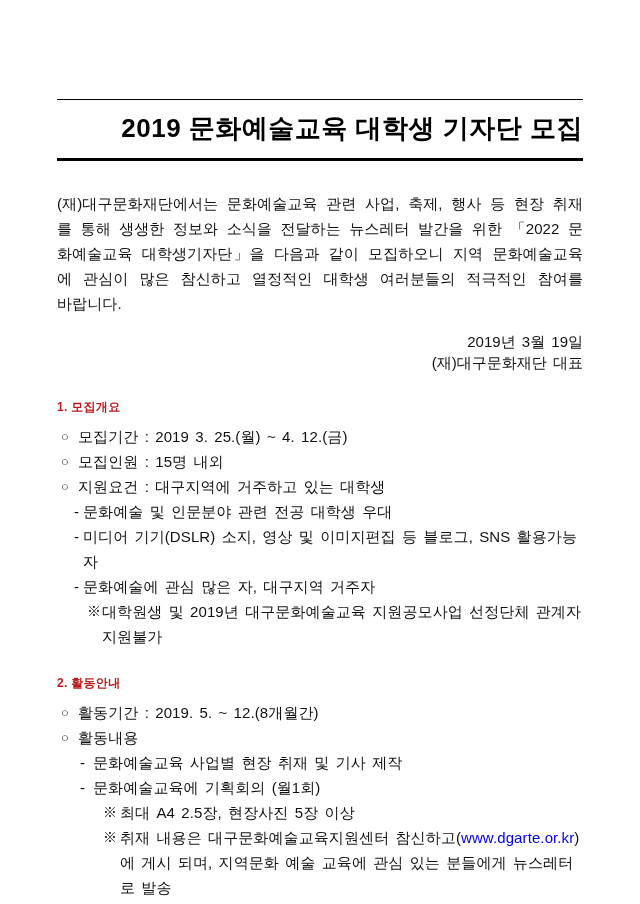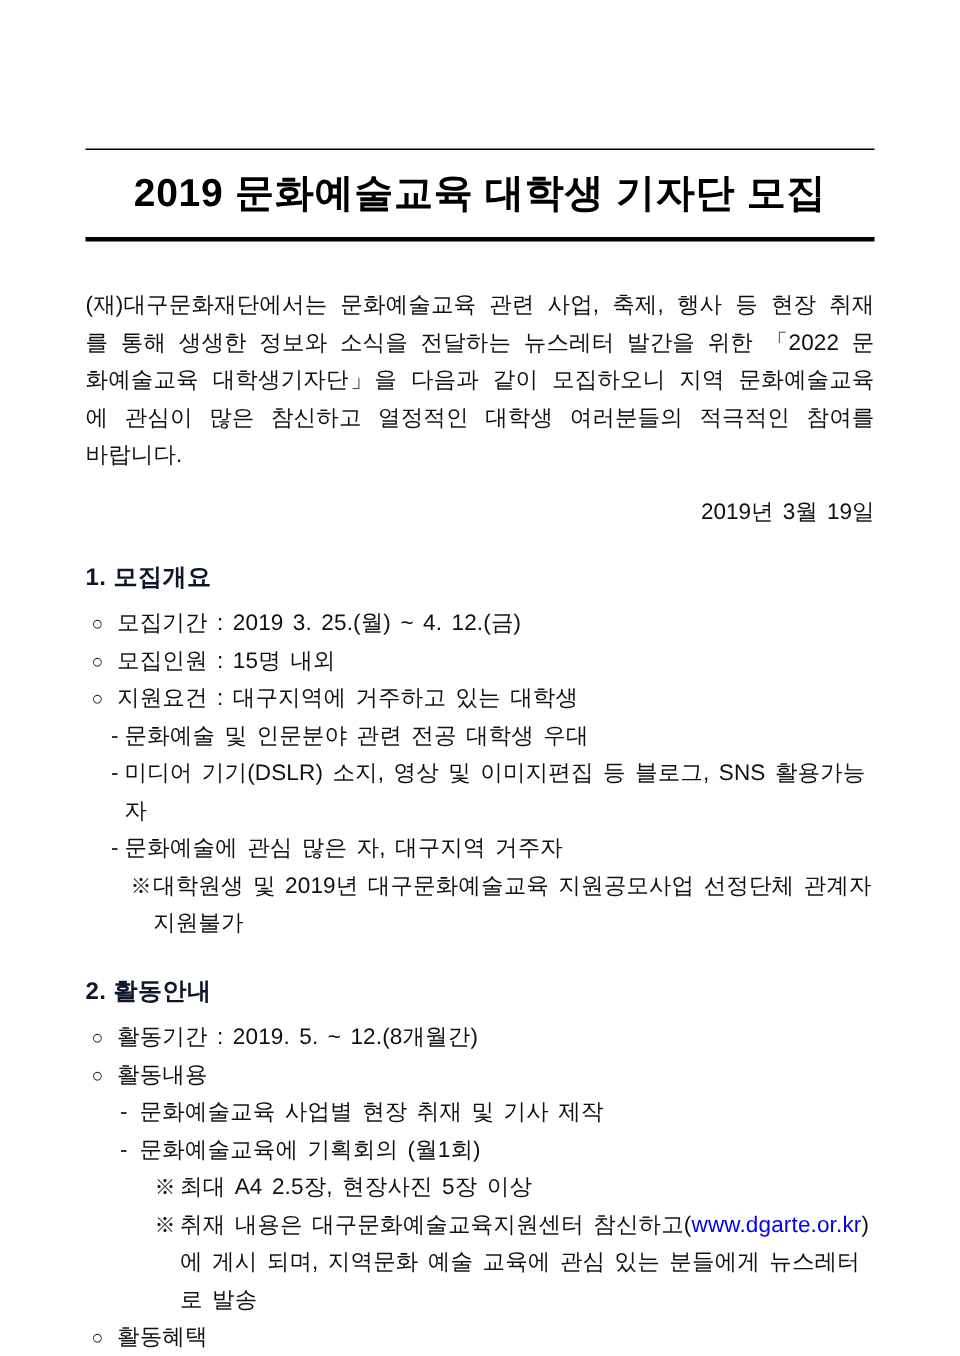--- a/index.html
+++ b/index.html
@@ -15,21 +15,21 @@
     overflow: hidden;
   }
   .content { padding: 0 57px; }
 
   
   .title-block {
     margin-top: 99px;
     border-top: 1.5px solid #000000;
     border-bottom: 3px solid #000000;
     padding: 11px 0 13px 0;
-    text-align: center;
+    text-align: right;
   }
   .doc-title {
     font-size: 26px;
     font-weight: 800;
     letter-spacing: 0.5px;
     color: #000000;
     line-height: 34px;
     margin: 0;
   }
 
@@ -48,23 +48,23 @@
     margin-top: 2px;
     text-align: right;
     font-size: 15px;
     line-height: 21px;
     word-spacing: 2px;
   }
 
   .section.sec1 { margin-top: 24px; }
   .section.sec2 { margin-top: 24px; }
   .sec-heading {
-    font-size: 16px;
+    font-size: 12px;
     font-weight: 700;
-    color: #0f172a;
+    color: #b91c1c;
     line-height: 20px;
     margin: 0 0 7px 0;
     letter-spacing: 0.3px;
   }
 
   .item {
     display: flex;
     align-items: flex-start;
     font-size: 15px;
     line-height: 25px;
@@ -102,20 +102,21 @@
   <div class="content">
 
     <div class="title-block">
       <h1 class="doc-title">2019 문화예술교육 대학생 기자단 모집</h1>
     </div>
 
     <p class="intro">(재)대구문화재단에서는 문화예술교육 관련 사업, 축제, 행사 등 현장 취재를 통해 생생한 정보와 소식을 전달하는 뉴스레터 발간을 위한 「2022 문화예술교육 대학생기자단」을 다음과 같이 모집하오니 지역 문화예술교육에 관심이 많은 참신하고 열정적인 대학생 여러분들의 적극적인 참여를 바랍니다.</p>
 
     <div class="sign-block">
       <div>2019년 3월 19일</div>
+      <div>(재)대구문화재단 대표</div>
     </div>
 
     <div class="section sec1">
       <h2 class="sec-heading">1. 모집개요</h2>
 
       <div class="item lvl-circle">
         <span class="bullet">○</span>
         <span class="txt">모집기간 : 2019 3. 25.(월) ~ 4. 12.(금)</span>
       </div>
       <div class="item lvl-circle">

